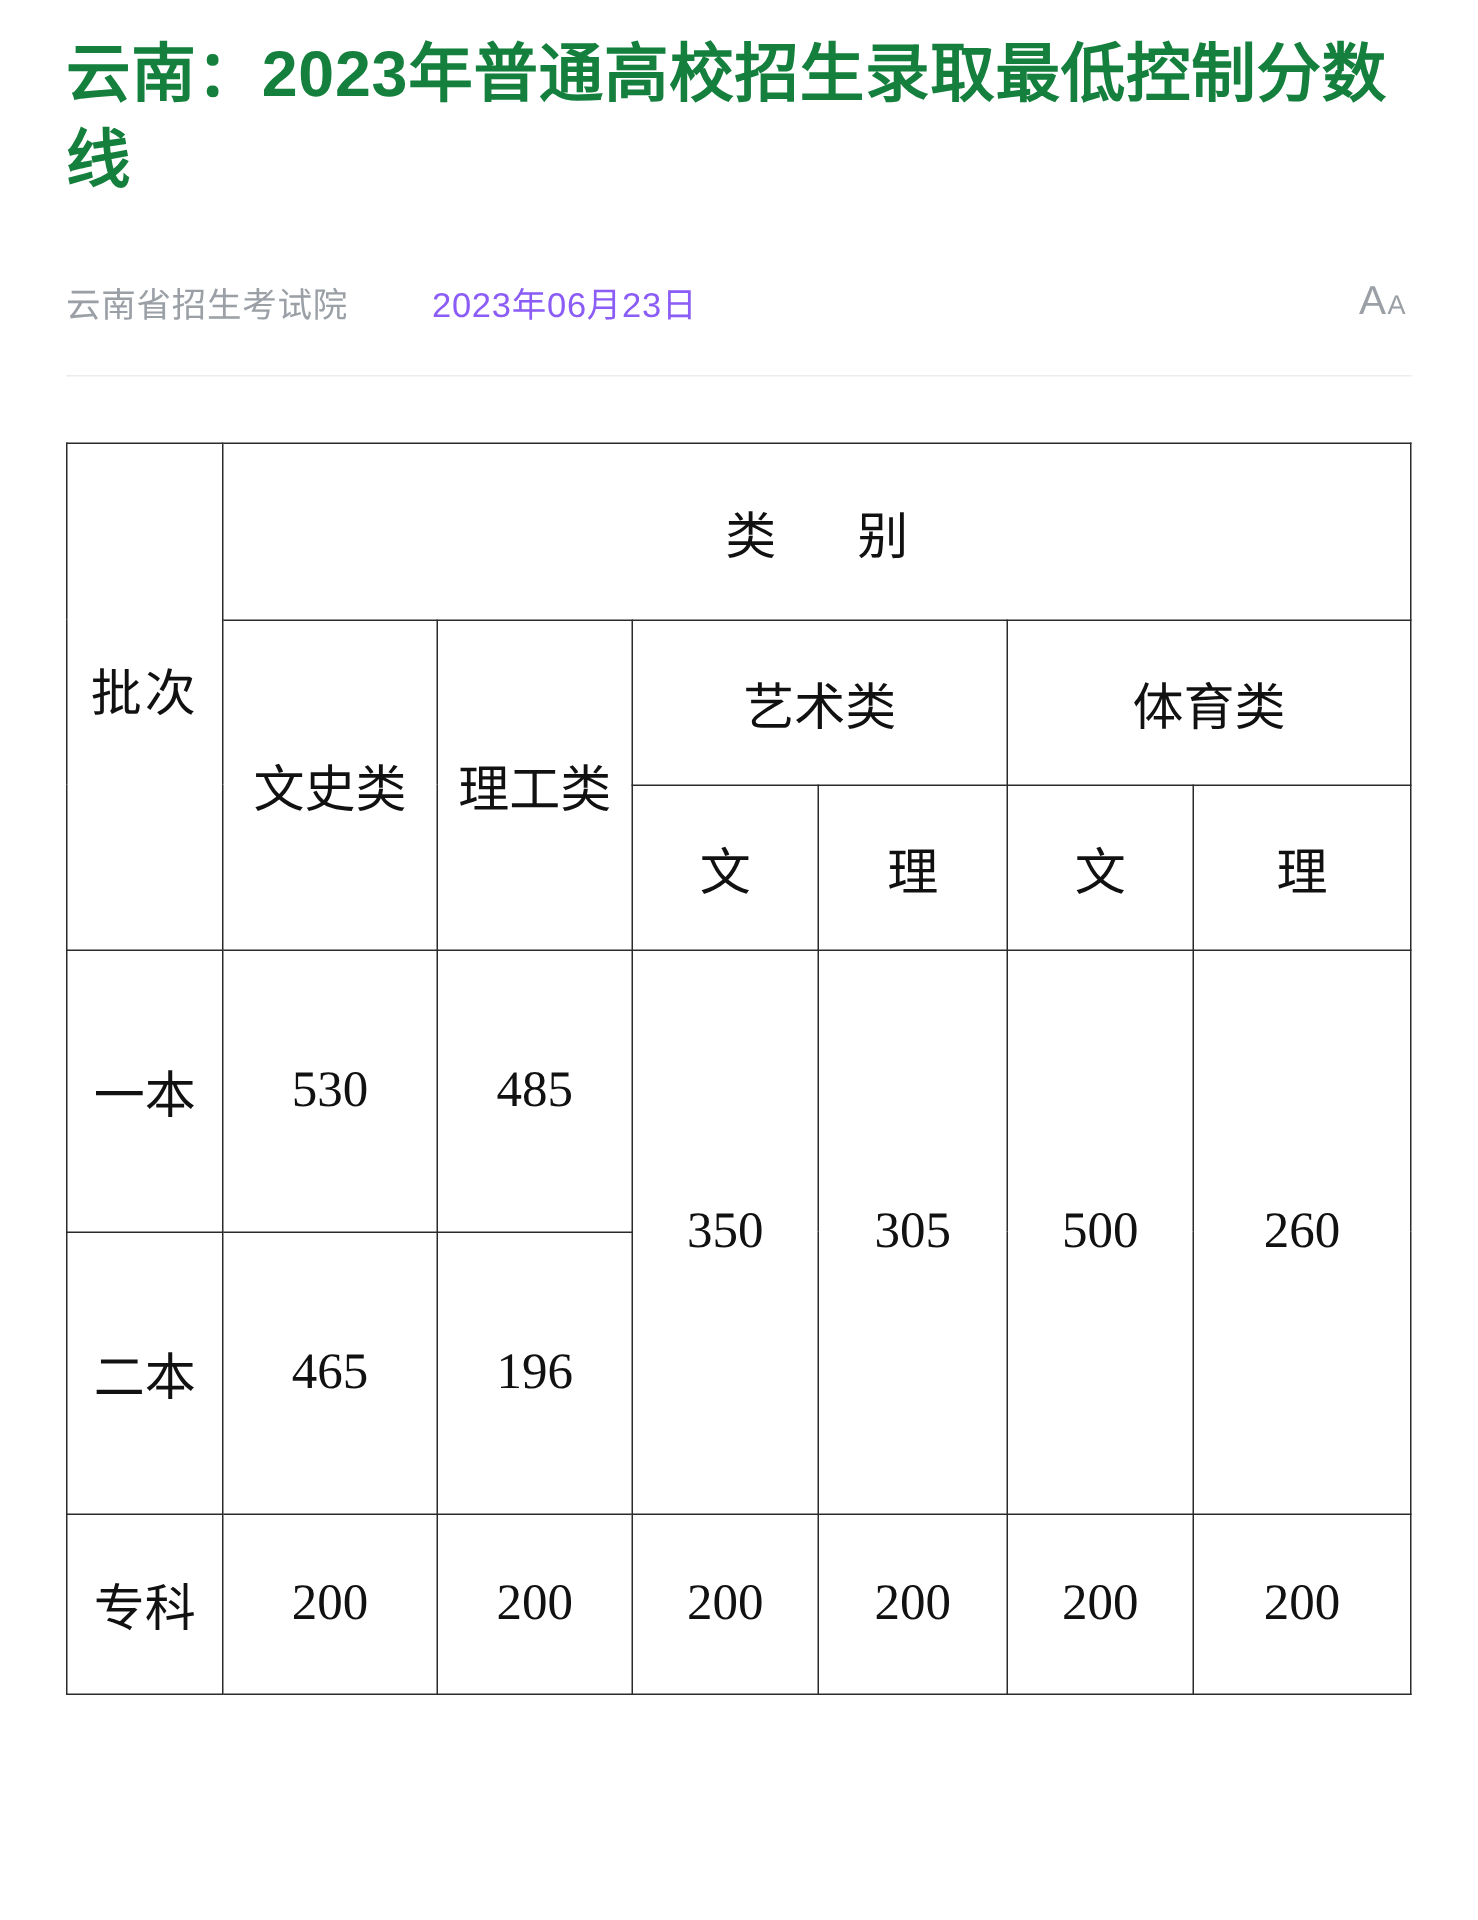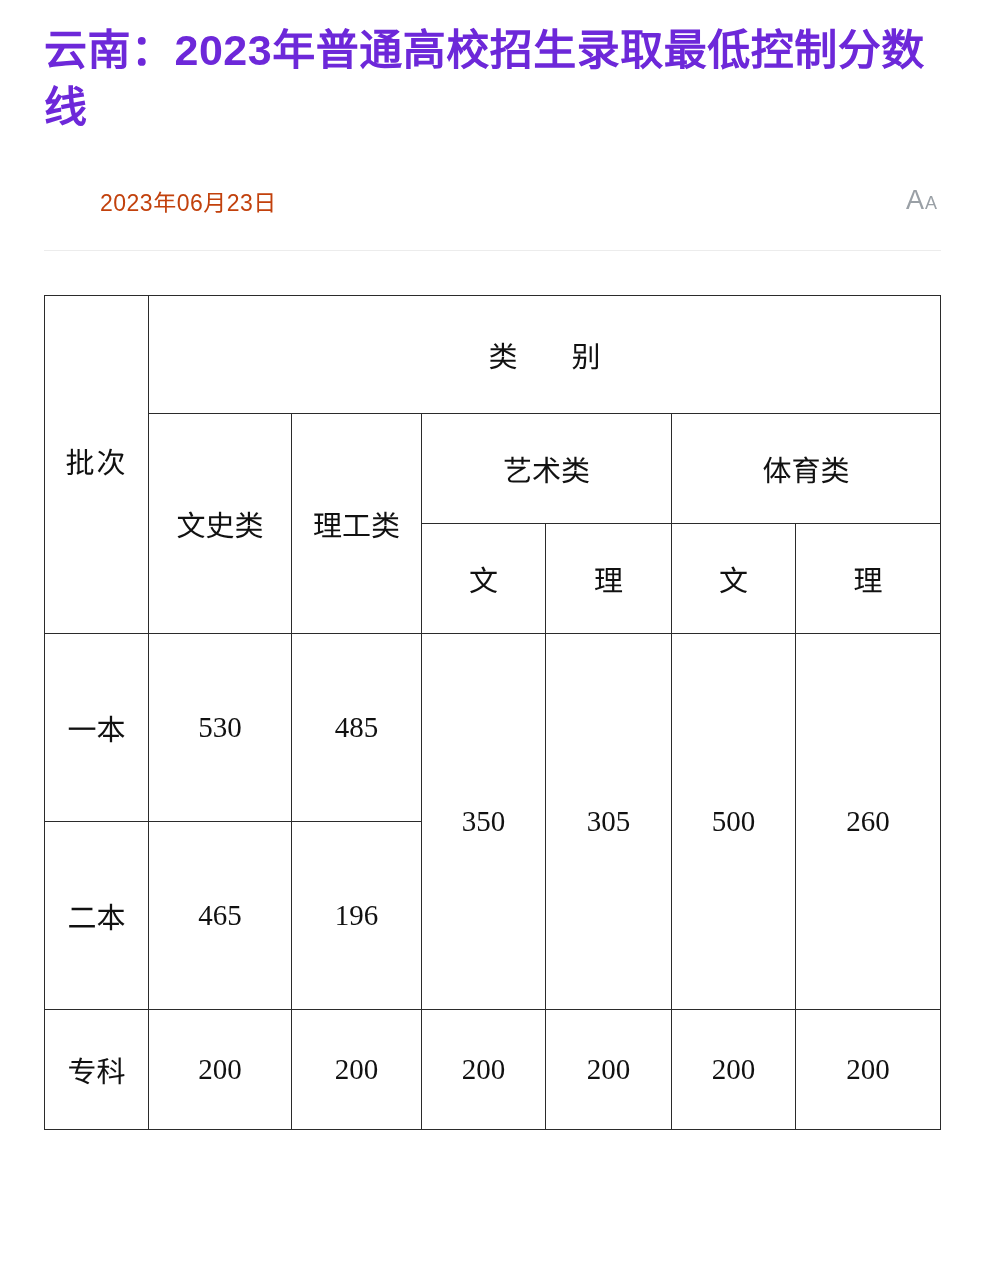--- a/index.html
+++ b/index.html
@@ -23,37 +23,37 @@
   }
   .article-header {
     padding: 22px 44px 0 44px;
   }
   .article-title {
     font-size: 43px;
     line-height: 1.32;
     font-weight: bold;
     letter-spacing: 0.5px;
     margin: 0;
-    color: #6d28d9;
+    color: #15803d;
     font-family: "Liberation Sans", "DejaVu Sans", sans-serif;
   }
   .meta-row {
     display: flex;
     align-items: center;
     margin-top: 48px;
     padding-right: 4px;
   }
   .meta-source {
     font-size: 23px;
     color: #9aa0a6;
     letter-spacing: 0.5px;
   }
   .meta-date {
     font-size: 23px;
-    color: #c2410c;
+    color: #8b5cf6;
     letter-spacing: 0.5px;
     margin-left: 56px;
   }
   .meta-spacer {
     flex: 1 1 auto;
   }
   .font-size-toggle {
     color: #9aa0a6;
     display: flex;
     align-items: baseline;
@@ -79,21 +79,21 @@
   }
   table.score-table {
     border-collapse: collapse;
     width: 896px;
     table-layout: fixed;
   }
   table.score-table td {
     border: 1px solid #2b2b2b;
     text-align: center;
     vertical-align: middle;
-    font-size: 29px;
+    font-size: 34px;
     color: #111;
     font-family: "Liberation Serif", "DejaVu Serif", serif;
     padding: 0;
   }
   td.cn {
     font-family: "Liberation Sans", "DejaVu Sans", sans-serif;
     font-size: 30px;
   }
   td.batch-head {
     font-family: "Liberation Sans", "DejaVu Sans", sans-serif;
@@ -123,20 +123,21 @@
 </style>
 </head>
 <body>
 
 <div class="page">
 
   <div class="article-header">
     <h1 class="article-title">云南：2023年普通高校招生录取最低控制分数线</h1>
 
     <div class="meta-row">
+      <span class="meta-source">云南省招生考试院</span>
       <span class="meta-date">2023年06月23日</span>
       <span class="meta-spacer"></span>
       <span class="font-size-toggle">
         <span class="big-a">A</span>
           <span class="small-a">A</span>
       </span>
     </div>
   </div>
 
   <div class="divider"></div>

